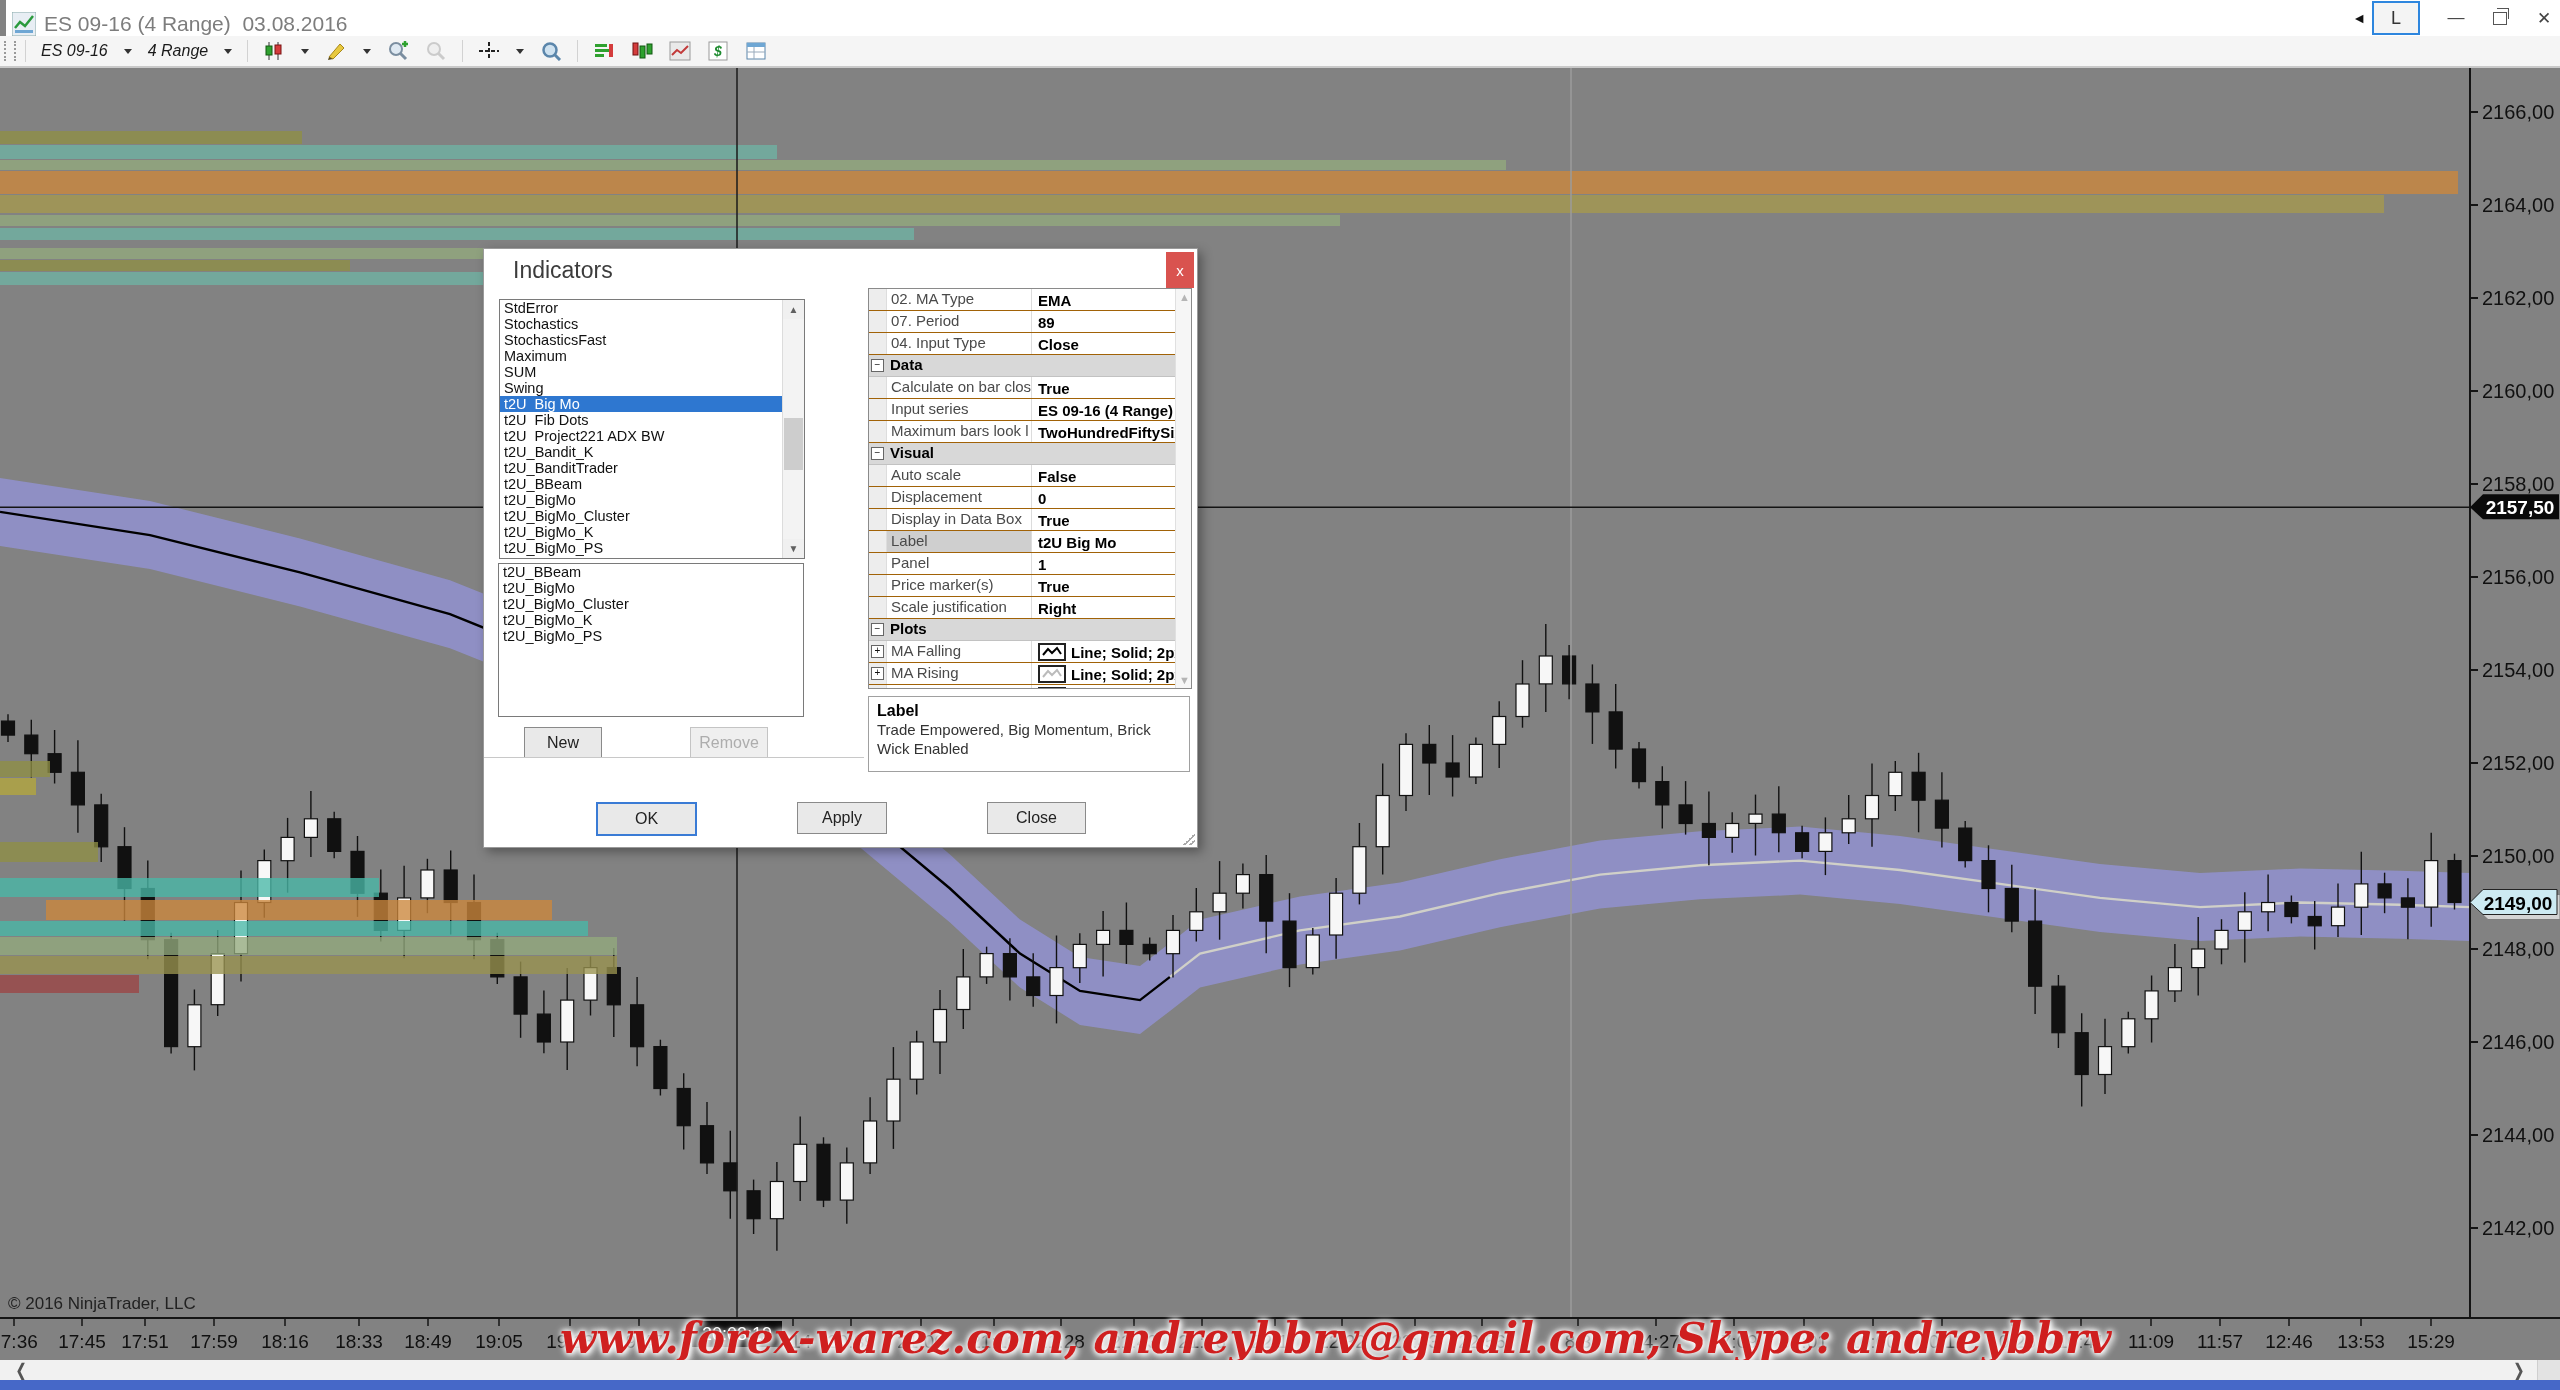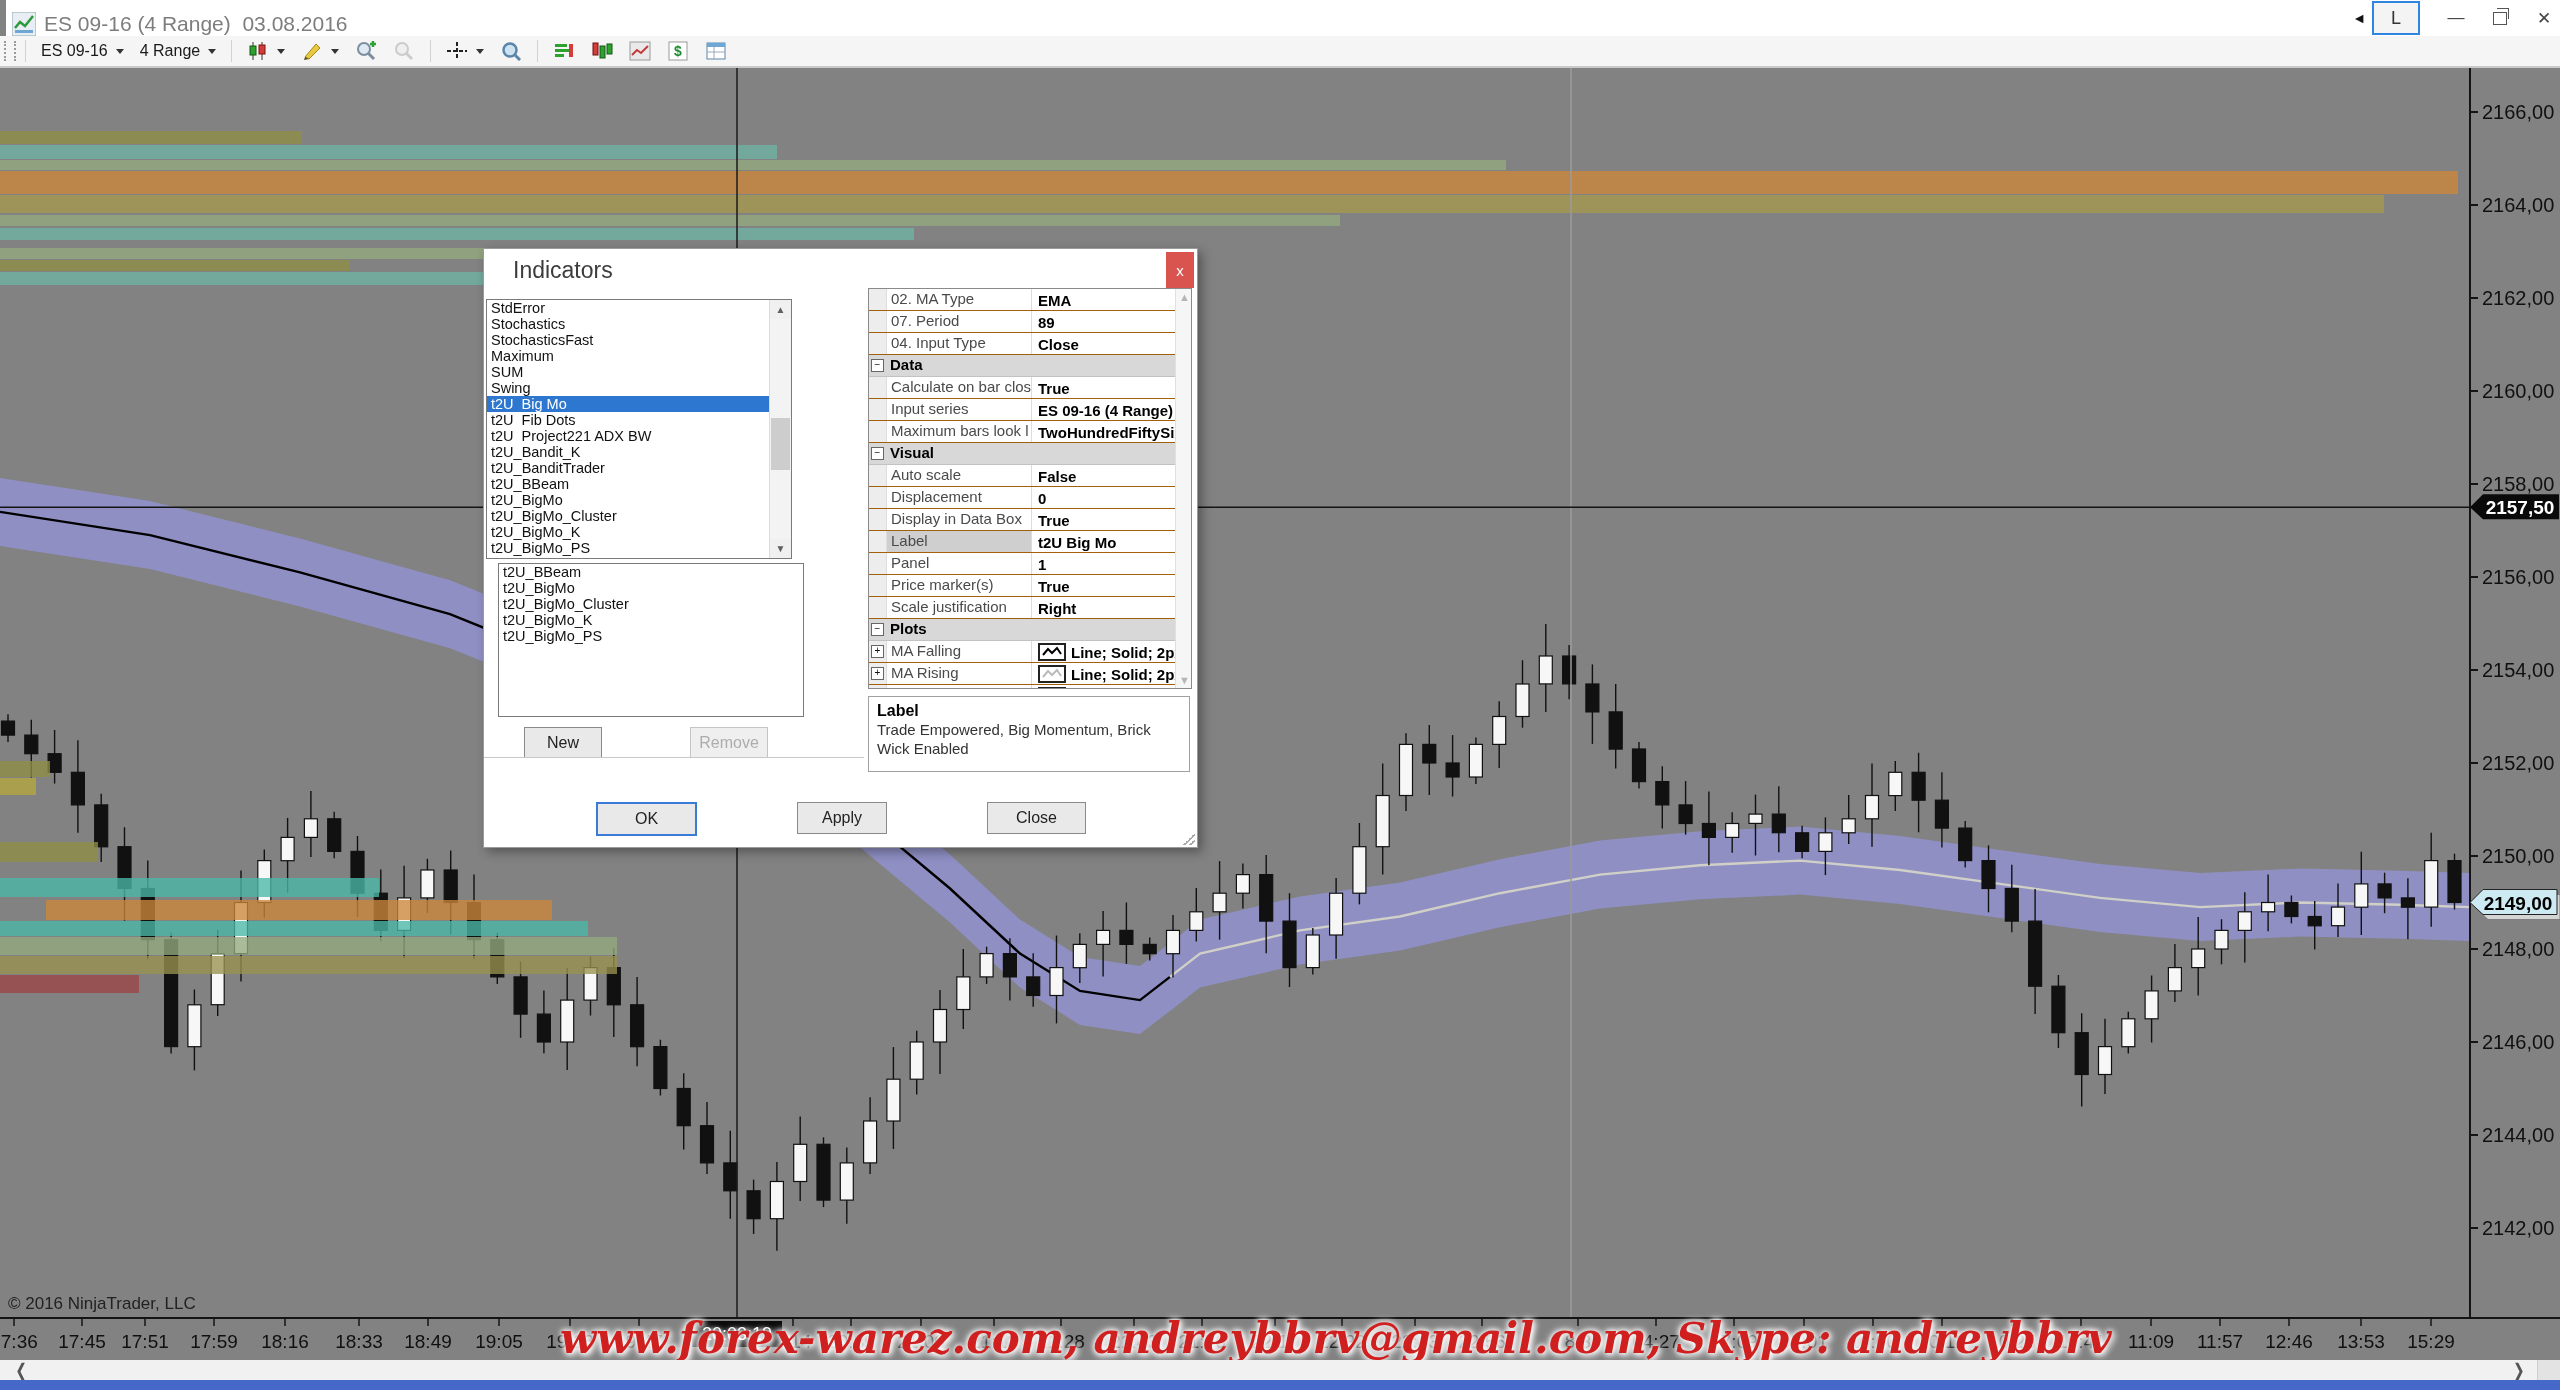--- a/index.html
+++ b/index.html
@@ -12,40 +12,40 @@
   #win-controls{position:absolute;right:0;top:0;height:36px;display:flex;align-items:center;}
   .win-btn{width:44px;height:34px;display:flex;align-items:center;justify-content:center;color:#444;font-size:17px;}
   #link-btn{width:44px;height:30px;border:2px solid #2e86de;background:#f4f4f4;display:flex;align-items:center;justify-content:center;font-size:18px;color:#333;margin-right:14px;}
   #undock-icon{color:#111;font-size:14px;margin-right:6px;}
   .restore-glyph{width:12px;height:11px;border:1.5px solid #555;position:relative;background:#fff;}
   .restore-glyph:before{content:"";position:absolute;left:3px;top:-5px;width:11px;height:10px;border:1.5px solid #555;border-bottom:none;border-left:none;}
   
   #toolbar{left:0;top:36px;width:2560px;height:30px;background:#f5f5f5;border-bottom:2px solid #c9c9c9;display:flex;align-items:center;z-index:5;gap:4px;}
   .tb-grip{width:8px;height:20px;margin-left:4px;border-left:2px dotted #9a9a9a;border-right:2px dotted #9a9a9a;}
   .tb-sep{width:1px;height:22px;background:#d2d2d2;margin:0 5px;}
-  .tb-btn{display:flex;align-items:center;gap:8px;padding:2px 6px;font-size:16px;color:#1a1a1a;}
+  .tb-btn{display:flex;align-items:center;gap:16px;padding:2px 6px;font-size:16px;color:#1a1a1a;font-style:italic;}
   .caret{width:0;height:0;border-left:4px solid transparent;border-right:4px solid transparent;border-top:5px solid #333;}
   .tb-ico{width:22px;height:20px;display:flex;align-items:center;justify-content:center;}
   
   #chart-svg{left:0;top:66px;z-index:1;}
   #copyright{left:8px;top:1294px;font-size:17px;color:#222;z-index:2;}
   #watermark{left:560px;top:1314px;width:1420px;text-align:center;z-index:3;font-family:"DejaVu Serif",serif;font-style:italic;font-weight:bold;font-size:42px;color:#cf1f1f;text-shadow:0 0 5px #fff,0 0 9px #fff,2px 2px 7px #fff;white-space:nowrap;}
   
   #hscroll{left:0;top:1360px;width:2560px;height:20px;background:#f1f1f1;z-index:4;}
   #hscroll .sc-left{position:absolute;left:14px;top:0;font-size:17px;color:#555;font-weight:bold;}
   #hscroll .sc-right{position:absolute;right:34px;top:0;font-size:17px;color:#555;font-weight:bold;}
   #hscroll .sc-corner{position:absolute;right:0;top:0;width:22px;height:20px;background:#e3e3e3;border-left:1px solid #cfcfcf;}
   #bottombar{left:0;top:1380px;width:2560px;height:10px;background:#4668c8;z-index:4;}
   
   #dialog{left:483px;top:248px;width:713px;height:598px;background:#ffffff;border:1px solid #9a9a9a;box-shadow:4px 4px 10px rgba(0,0,0,.35);z-index:10;}
   #dlg-title{left:0;top:0;width:713px;height:42px;display:flex;align-items:center;}
   #dlg-title .t{margin-left:29px;font-size:23px;color:#3c3c3c;}
   #dlg-close{right:3px;top:3px;width:28px;height:36px;background:#d9534f;color:#fff;display:flex;align-items:center;justify-content:center;font-size:15px;}
   .listbox{background:#fff;border:1px solid #7a7a7a;overflow:hidden;}
-  #list-available{left:2px;top:50px;width:304px;height:258px;}
+  #list-available{left:15px;top:50px;width:304px;height:258px;}
   #list-selected{left:14px;top:314px;width:304px;height:152px;}
   .list-inner{position:absolute;left:0;top:0;right:22px;bottom:0;}
   .li{height:16px;line-height:16px;font-size:14.5px;color:#111;padding-left:4px;white-space:pre;}
   .li.sel{background:#2e77d0;color:#fff;}
   .vscroll{position:absolute;right:0;top:0;width:21px;bottom:0;background:#f3f3f3;border-left:1px solid #dcdcdc;}
   .vs-up,.vs-dn{position:absolute;left:0;width:21px;height:19px;background:#f0f0f0;color:#606060;font-size:10px;display:flex;align-items:center;justify-content:center;}
   .vs-up{top:0;} .vs-dn{bottom:0;}
   .vs-thumb{position:absolute;left:1px;width:19px;background:#cdcdcd;}
   .btn{background:#e9e9e9;border:1px solid #8a8a8a;display:flex;align-items:center;justify-content:center;font-size:16px;color:#222;}
   #btn-new{left:40px;top:478px;width:76px;height:29px;}

